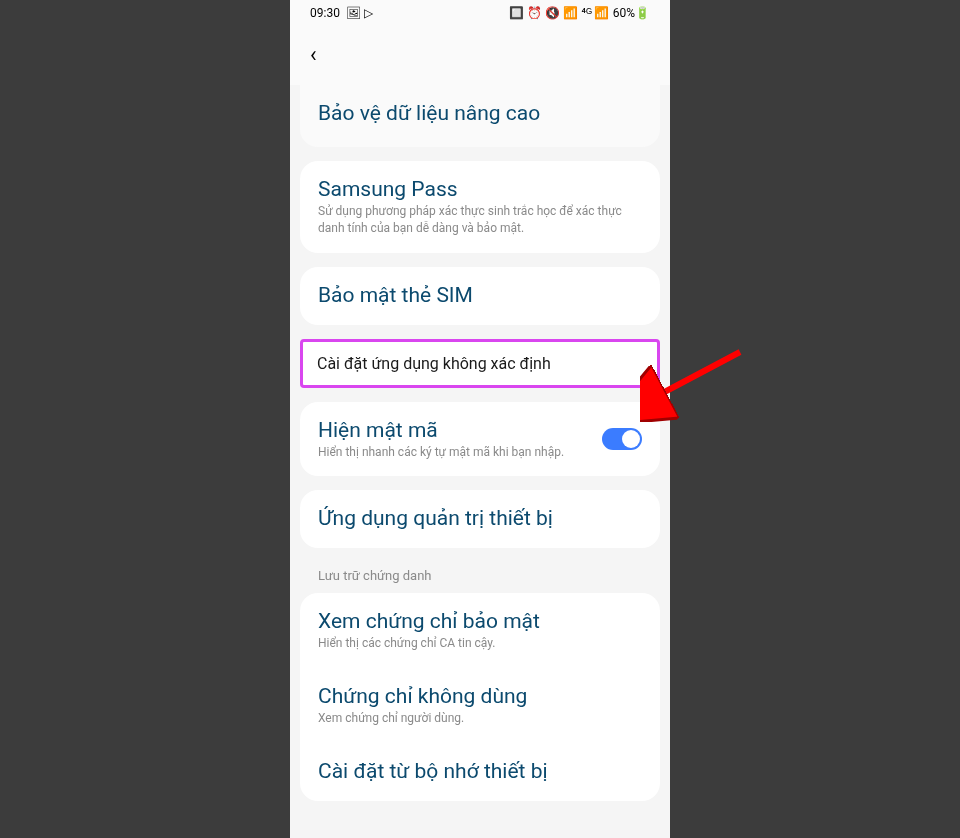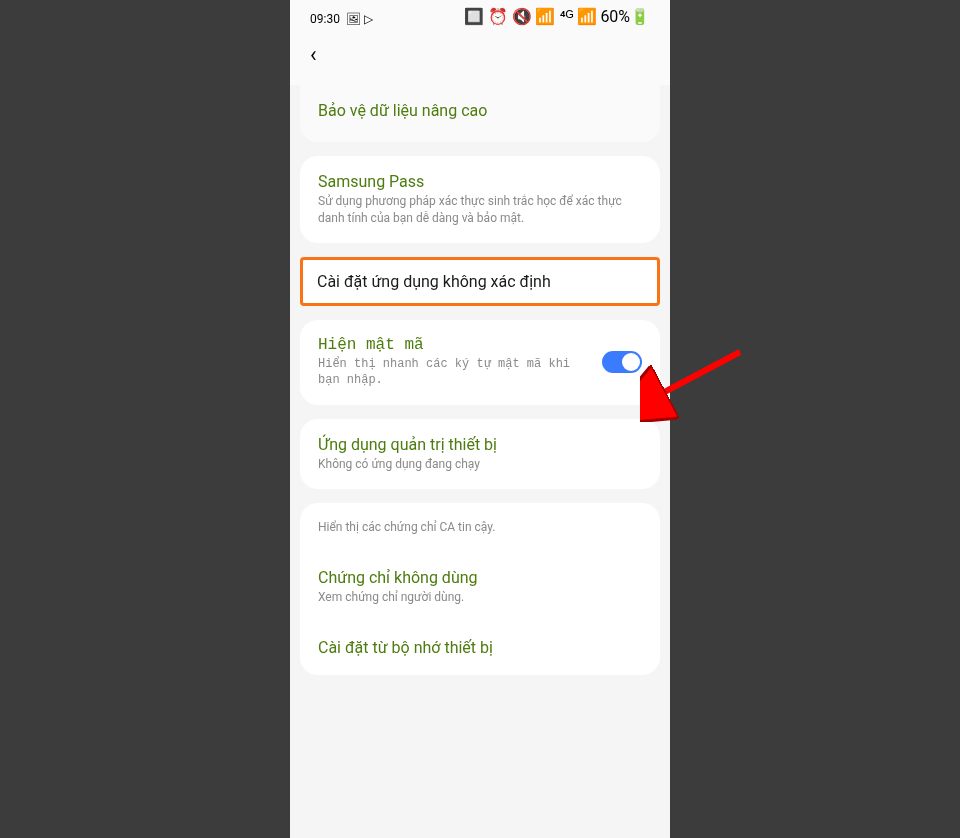--- a/index.html
+++ b/index.html
@@ -17,28 +17,28 @@
       width: 380px;
       height: 100%;
       background: #f5f5f5;
       position: relative;
       overflow: hidden;
     }
     .status-bar {
       height: 26px;
       display: flex;
       justify-content: space-between;
-      align-items: flex-end;
+      align-items: center;
       padding: 0 20px;
       font-size: 12px;
       color: #000;
       background: #fafafa;
     }
     .status-left { display: flex; align-items: center; gap: 6px; }
-    .status-right { display: flex; align-items: center; gap: 3px; font-size: 16px; }
+    .status-right { display: flex; align-items: center; gap: 3px; font-size: 12px; }
     .header {
       display: flex;
       align-items: center;
       padding: 16px 20px 18px;
       background: #fafafa;
     }
     .back-btn {
       font-size: 22px;
       margin-right: 16px;
       color: #000;
@@ -56,34 +56,33 @@
       background: #fff;
       margin: 0 10px 14px;
       border-radius: 18px;
       padding: 0;
     }
     .item {
       padding: 16px 18px;
       cursor: pointer;
     }
     .item-title {
-      font-size: 16px;
-      color: #4d7c0f;
+      font-size: 21px;
+      color: #0c4a6e;
       margin-bottom: 2px;
     }
     .item-sub {
       font-size: 12px;
       color: #8a8a8a;
       line-height: 1.4;
     }
     .item-row {
       display: flex;
       justify-content: space-between;
       align-items: center;
-      font-family: Liberation Mono, monospace;
     }
     .item-text { flex: 1; padding-right: 10px; }
     .toggle {
       width: 40px;
       height: 22px;
       border-radius: 11px;
       background: #3b7cff;
       position: relative;
       cursor: pointer;
     }
@@ -91,21 +90,21 @@
       content: '';
       position: absolute;
       width: 18px;
       height: 18px;
       border-radius: 50%;
       background: #fff;
       top: 2px;
       right: 2px;
     }
     .highlight-box {
-      border: 3px solid #f97316;
+      border: 3px solid #d946ef;
       margin: 0 10px 14px;
       border-radius: 4px;
       background: #fff;
       padding: 12px 14px;
       cursor: pointer;
     }
     .highlight-title {
       font-size: 16px;
       color: #1a1a1a;
     }
@@ -155,45 +154,51 @@
       </div>
     </div>
 
     <div class="card">
       <div class="item">
         <div class="item-title">Samsung Pass</div>
         <div class="item-sub">Sử dụng phương pháp xác thực sinh trắc học để xác thực danh tính của bạn dễ dàng và bảo mật.</div>
       </div>
     </div>
 
+    <div class="card">
+      <div class="item">
+        <div class="item-title">Bảo mật thẻ SIM</div>
+      </div>
+    </div>
 
     <div class="highlight-box">
       <div class="highlight-title">Cài đặt ứng dụng không xác định</div>
     </div>
 
     <div class="card">
       <div class="item item-row">
         <div class="item-text">
           <div class="item-title">Hiện mật mã</div>
           <div class="item-sub">Hiển thị nhanh các ký tự mật mã khi bạn nhập.</div>
         </div>
         <div class="toggle"></div>
       </div>
     </div>
 
     <div class="card">
       <div class="item">
         <div class="item-title">Ứng dụng quản trị thiết bị</div>
-        <div class="item-sub">Không có ứng dụng đang chạy</div>
-      </div>
-    </div>
-
+      </div>
+    </div>
+
+    <div class="section-label">Lưu trữ chứng danh</div>
 
     <div class="card" style="margin-bottom:0">
       <div class="item">
+        <div class="item-title">Xem chứng chỉ bảo mật</div>
         <div class="item-sub">Hiển thị các chứng chỉ CA tin cậy.</div>
       </div>
       <div class="item">
         <div class="item-title">Chứng chỉ không dùng</div>
         <div class="item-sub">Xem chứng chỉ người dùng.</div>
       </div>
       <div class="item">
         <div class="item-title">Cài đặt từ bộ nhớ thiết bị</div>
       </div>
     </div>

